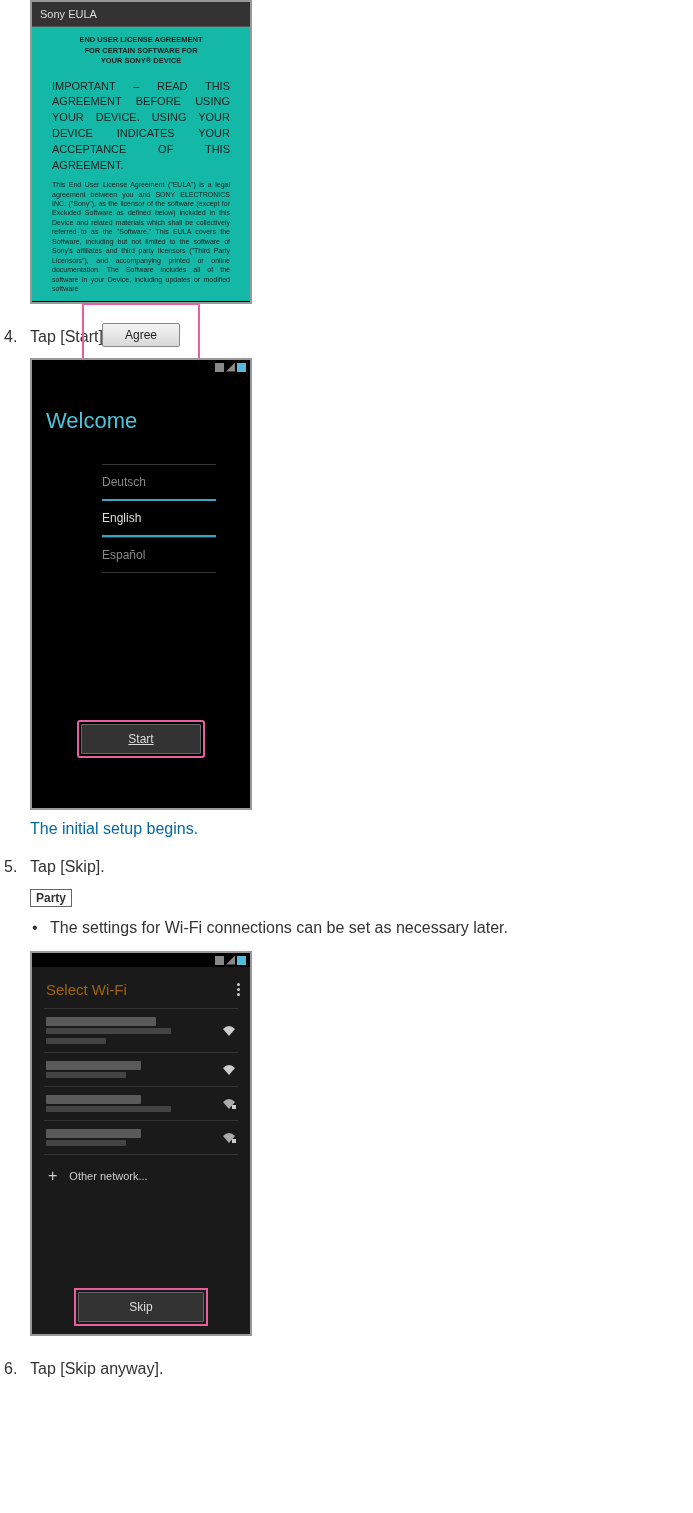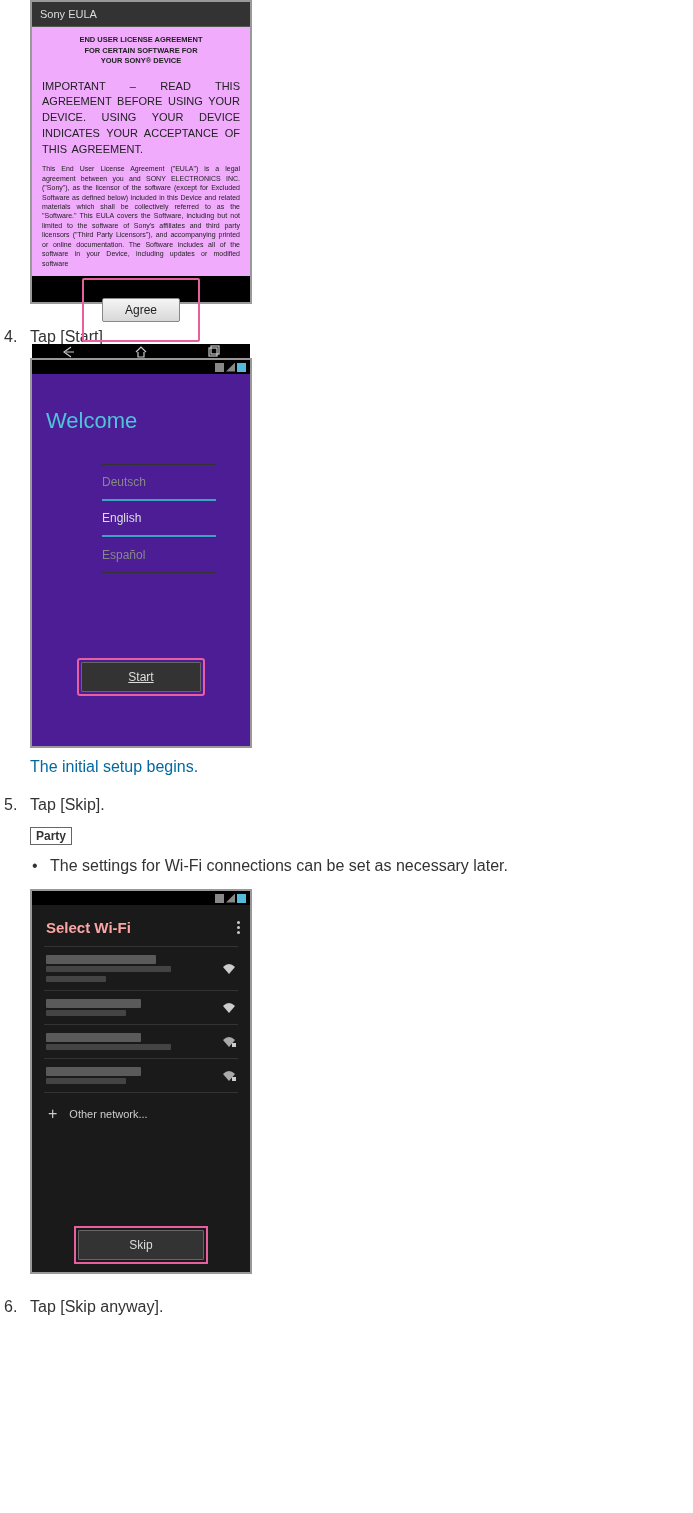--- a/index.html
+++ b/index.html
@@ -20,48 +20,48 @@
     .bullet-list { margin-bottom: 14px; }
     .bullet { display: flex; font-size: 16px; color: #333; margin-bottom: 4px; }
     .bullet-dot { min-width: 20px; text-align: left; padding-left: 2px; }
 
     
     .phone { width: 222px; border: 2px solid #999; position: relative; background: #000; margin-bottom: 4px; display: flex; flex-direction: column; }
 
     
     .eula-phone { height: 304px; }
     .eula-header { background: #333; color: #ddd; font-size: 11px; padding: 6px 8px; border-bottom: 1px solid #555; }
-    .eula-white { background: #f0abfc; flex: 1; color: #222; font-size: 7px; padding: 8px 10px; display: flex; flex-direction: column; }
+    .eula-white { background: #14b8a6; flex: 1; color: #222; font-size: 7px; padding: 8px 20px; display: flex; flex-direction: column; }
     .eula-title { text-align: center; font-weight: bold; font-size: 7.5px; line-height: 1.4; margin-bottom: 12px; }
     .eula-important { text-align: justify; font-size: 11px; line-height: 1.45; margin-bottom: 6px; word-spacing: 2px; }
     .eula-para { text-align: justify; font-size: 7px; line-height: 1.35; word-spacing: 0.5px; }
     .agree-row { display: flex; justify-content: center; padding: 2px 0; }
     .agree-btn { border: 2px solid #e85fa0; border-radius: 2px; padding: 18px; }
     .agree-btn-inner { background: linear-gradient(#f5f5f5, #d8d8d8); border: 1px solid #888; color: #222; font-size: 12px; padding: 4px 22px; border-radius: 2px; }
     .navbar { background: #000; height: 30px; display: flex; justify-content: space-around; align-items: center; color: #ccc; }
     .nav-icon { width: 16px; height: 16px; }
 
     
-    .welcome-phone { height: 390px; background: #4c1d95; }
+    .welcome-phone { height: 452px; background: #000000; }
     .status-bar { height: 14px; background: #000; display: flex; justify-content: flex-end; align-items: center; padding-right: 4px; gap: 2px; }
     .status-icon { width: 9px; height: 9px; background: #5bd; }
     .status-icon.grey { background: #888; }
     .welcome-title { color: #4fc3d9; font-size: 22px; font-weight: 300; padding: 34px 14px 30px; font-family: sans-serif; }
     .lang-list { padding: 0 34px; margin-left: 36px; }
     .lang-item { color: #888; font-size: 12px; padding: 10px 0; border-top: 1px solid #333; text-align: left; }
     .lang-item.selected { color: #ddd; border-bottom: 2px solid #3aa5be; border-top: 2px solid #3aa5be; }
     .spacer { flex: 1; }
     .start-row { display: flex; justify-content: center; padding: 12px 0 50px; }
     .start-btn { border: 2px solid #e85fa0; border-radius: 3px; padding: 2px; }
     .start-btn-inner { background: #333; border: 1px solid #666; color: #ddd; font-size: 12px; padding: 7px 46px; border-radius: 1px; text-decoration: underline; }
 
     
     .wifi-phone { height: 385px; background: #1a1a1a; }
     .wifi-header { display: flex; justify-content: space-between; align-items: center; padding: 14px 10px 10px 14px; }
-    .wifi-title { color: #fca5a5; font-size: 15px; font-weight: 700; }
+    .wifi-title { color: #a16207; font-size: 15px; font-weight: 400; }
     .dots { color: #ccc; font-size: 14px; line-height: 0.4; letter-spacing: 0; display: flex; flex-direction: column; gap: 2px; }
     .dots span { width: 3px; height: 3px; background: #ccc; border-radius: 50%; }
     .wifi-list { padding: 0 12px; }
     .wifi-item { border-bottom: 1px solid #333; padding: 8px 2px; display: flex; justify-content: space-between; align-items: center; }
     .wifi-item:first-child { border-top: 1px solid #333; }
     .wifi-text { display: flex; flex-direction: column; gap: 2px; }
     .wifi-name { width: 110px; height: 9px; background: #5a5a5a; border-radius: 1px; }
     .wifi-name.sm { width: 95px; }
     .wifi-sub { width: 125px; height: 6px; background: #444; border-radius: 1px; }
     .wifi-sub.sm { width: 80px; }

